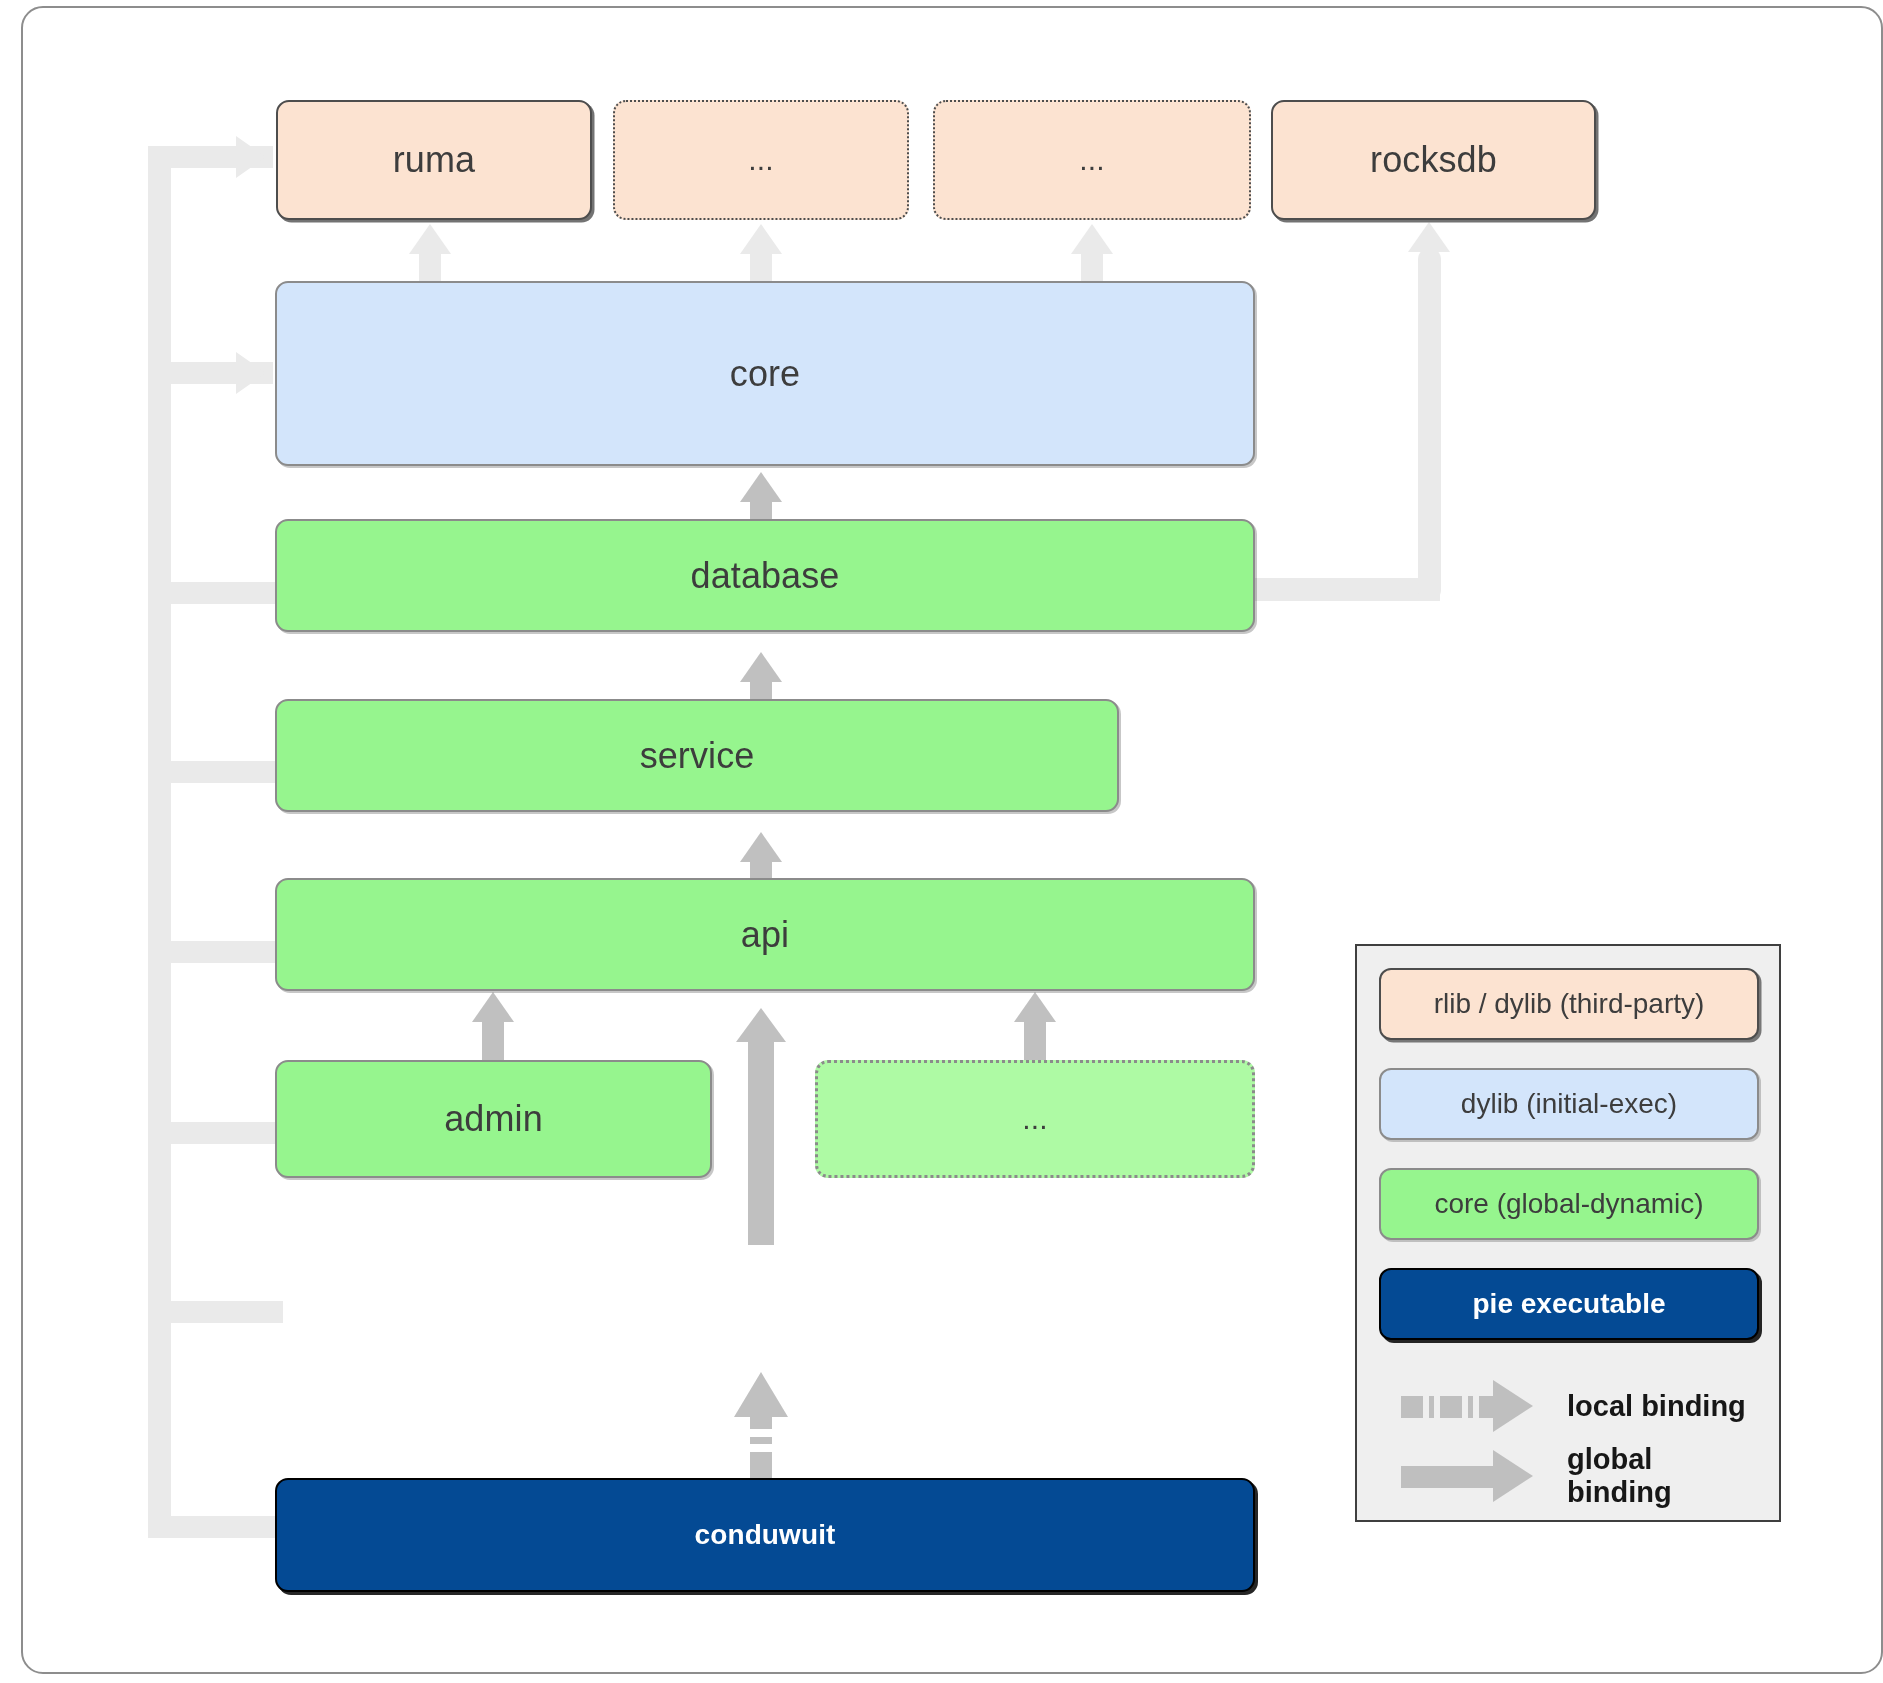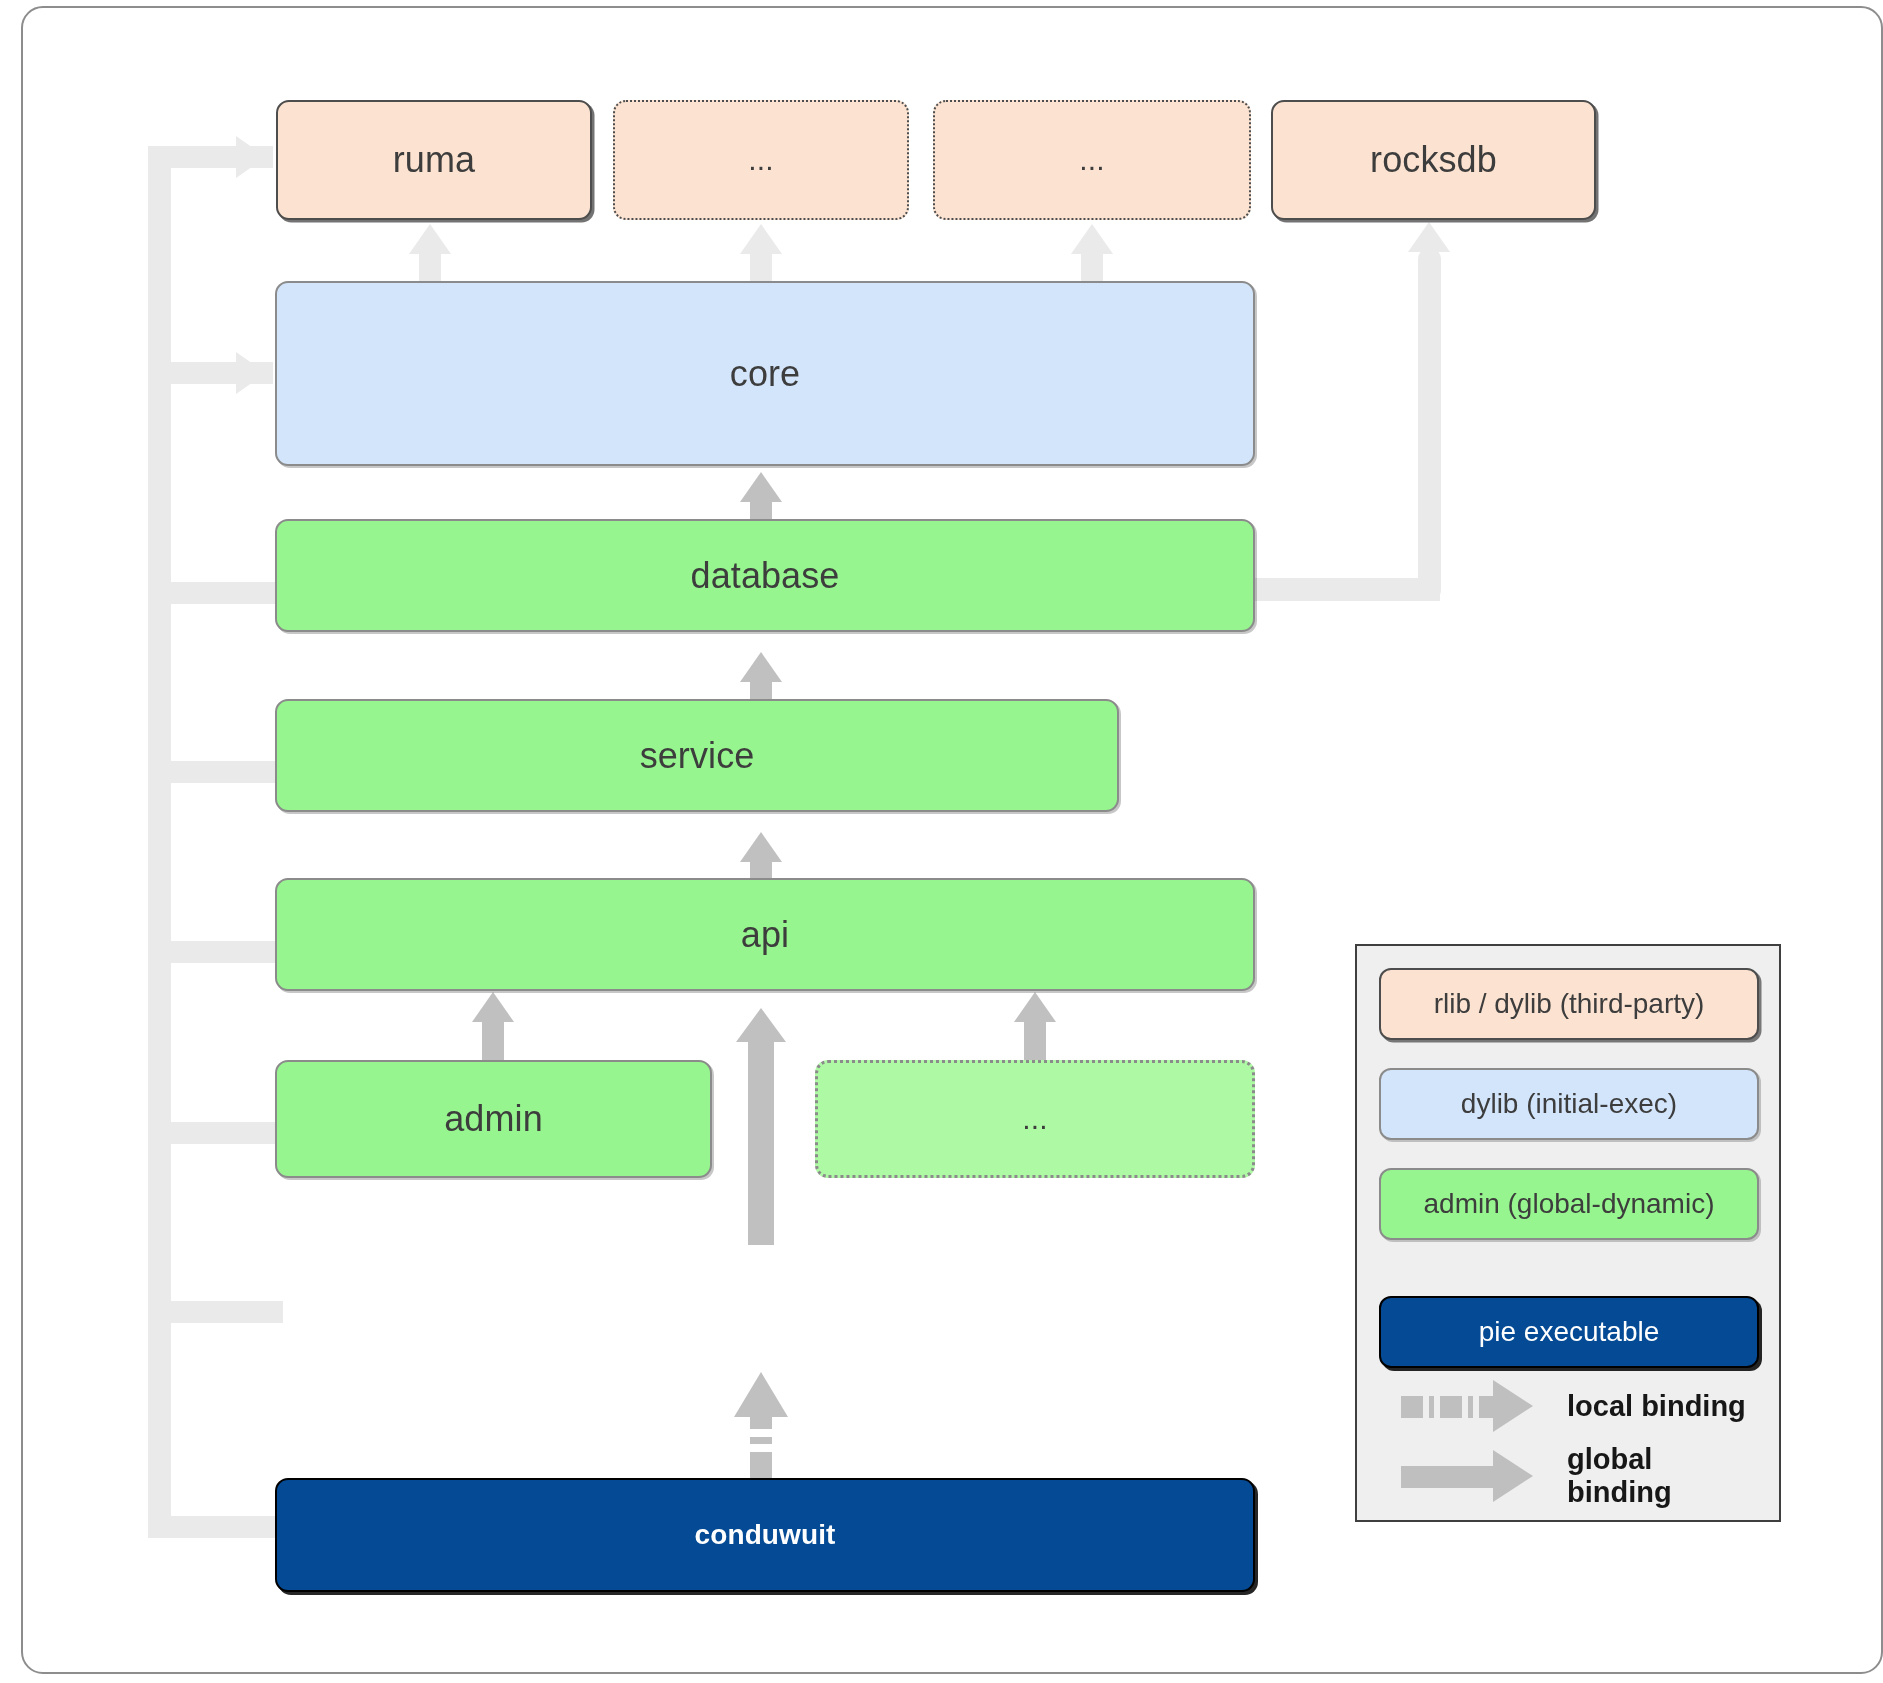--- a/index.html
+++ b/index.html
@@ -69,22 +69,22 @@
     background:#efefef;border:2.5px solid #3f3f3f;box-sizing:border-box;z-index:8;
   }
   .lg-item{
     position:absolute;left:22px;width:380px;height:72px;
     display:flex;align-items:center;justify-content:center;
     border-radius:12px;font-size:28px;color:#3d3d3d;box-sizing:border-box;
   }
   .lg-peach{background:#fce3d1;border:2px solid #4d4d4d;box-shadow:2.5px 2.5px 0 rgba(0,0,0,.5);}
   .lg-blue{background:#d3e5fb;border:2px solid #8b8b8b;box-shadow:2px 2px 0 rgba(0,0,0,.2);}
   .lg-green{background:#96f58e;border:2px solid #8b8b8b;box-shadow:2px 2px 0 rgba(0,0,0,.2);}
-  .lg-navy{background:#044a94;border:2px solid #000;color:#fff;font-weight:normal;
-           box-shadow:3px 3px 0 rgba(0,0,0,.85);margin-top:28px;}
+  .lg-navy{background:#044a94;border:2px solid #000;color:#fff;font-weight:bold;
+           box-shadow:3px 3px 0 rgba(0,0,0,.85);}
 
   .lg-row{position:absolute;left:22px;width:382px;height:64px;}
   .lg-arrow-wrap{position:absolute;left:22px;top:0;width:140px;height:64px;}
   .lg-arrow-shaft{position:absolute;left:0;top:22px;height:22px;background:#bfbfbf;}
   .lg-arrow-shaft.dashed{
     background:repeating-linear-gradient(to right,
       #bfbfbf 0px,#bfbfbf 22px,transparent 22px,transparent 28px,
       #bfbfbf 28px,#bfbfbf 33px,transparent 33px,transparent 39px);
   }
   .lg-arrow-head{position:absolute;width:0;height:0;
@@ -207,21 +207,21 @@
 
     <div class="lg-item lg-peach" style="top:22px;">
       <span>rlib / dylib (third-party)</span>
     </div>
 
     <div class="lg-item lg-blue" style="top:122px;">
       <span>dylib (initial-exec)</span>
     </div>
 
     <div class="lg-item lg-green" style="top:222px;">
-      <span>admin (global-dynamic)</span>
+      <span>core (global-dynamic)</span>
     </div>
 
     <div class="lg-item lg-navy" style="top:322px;">
       <span>pie executable</span>
     </div>
 
     <div class="lg-row" style="top:428px;">
       <div class="lg-arrow-wrap">
         <div class="lg-arrow-shaft dashed" style="width:98px;"></div>
         <div class="lg-arrow-head" style="left:92px;"></div>

